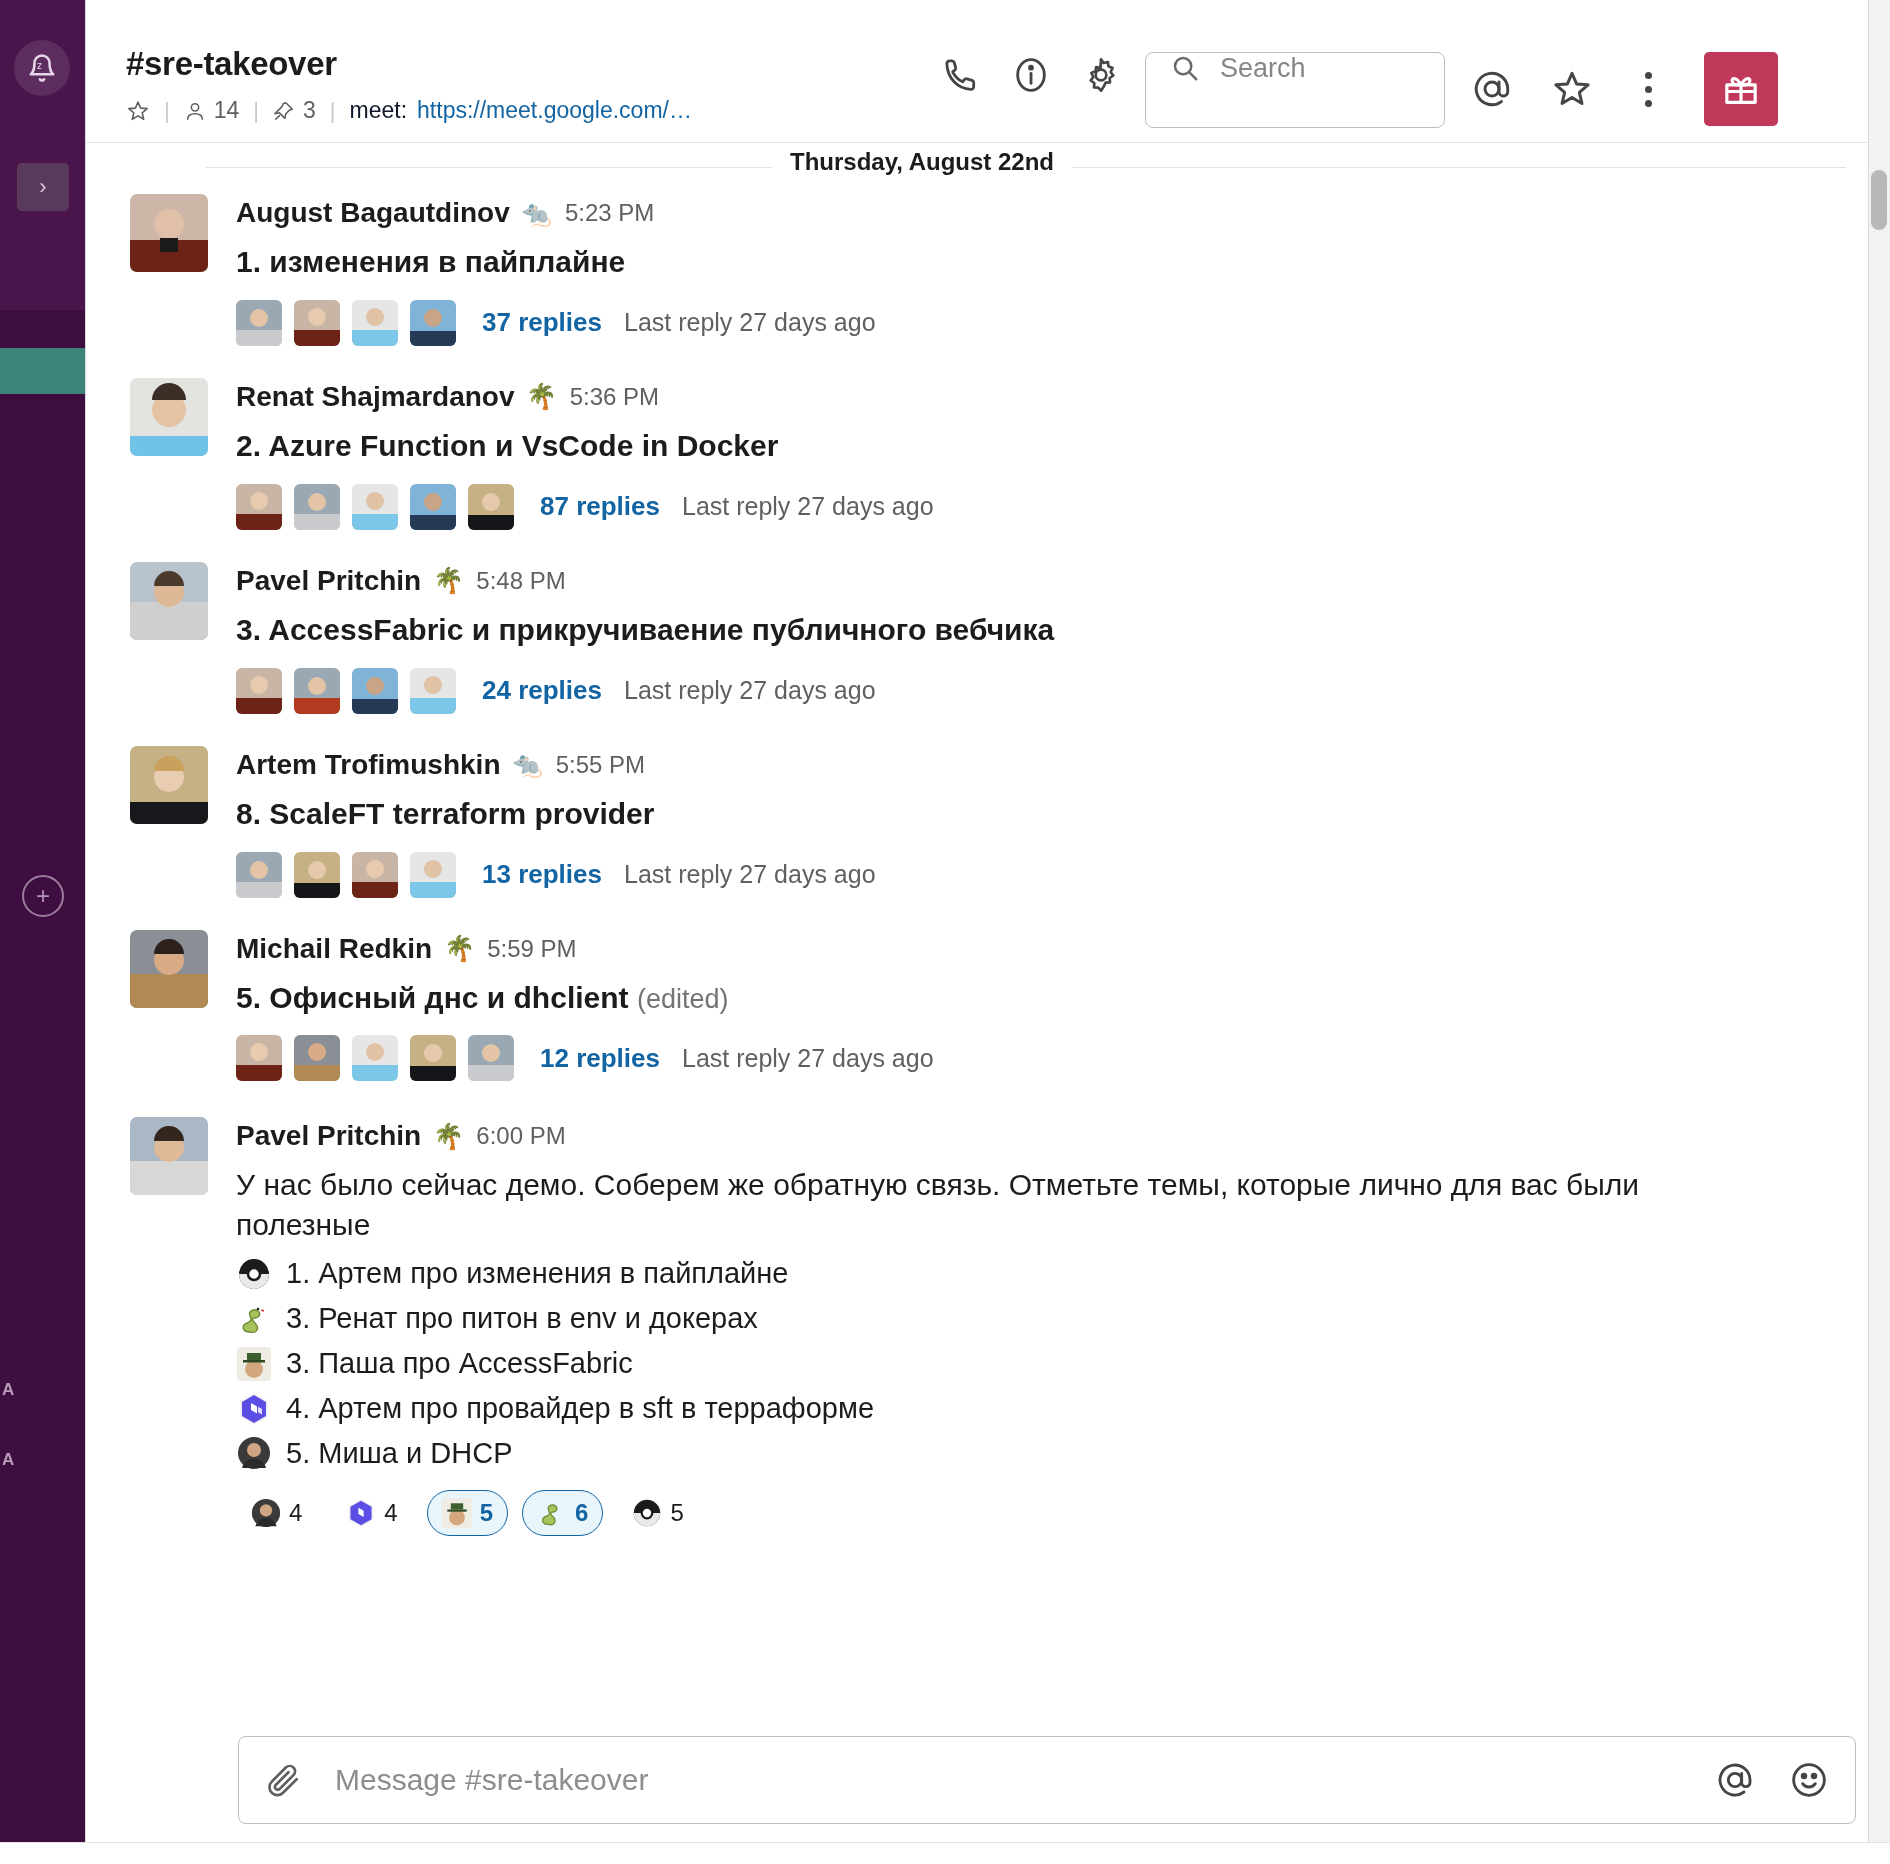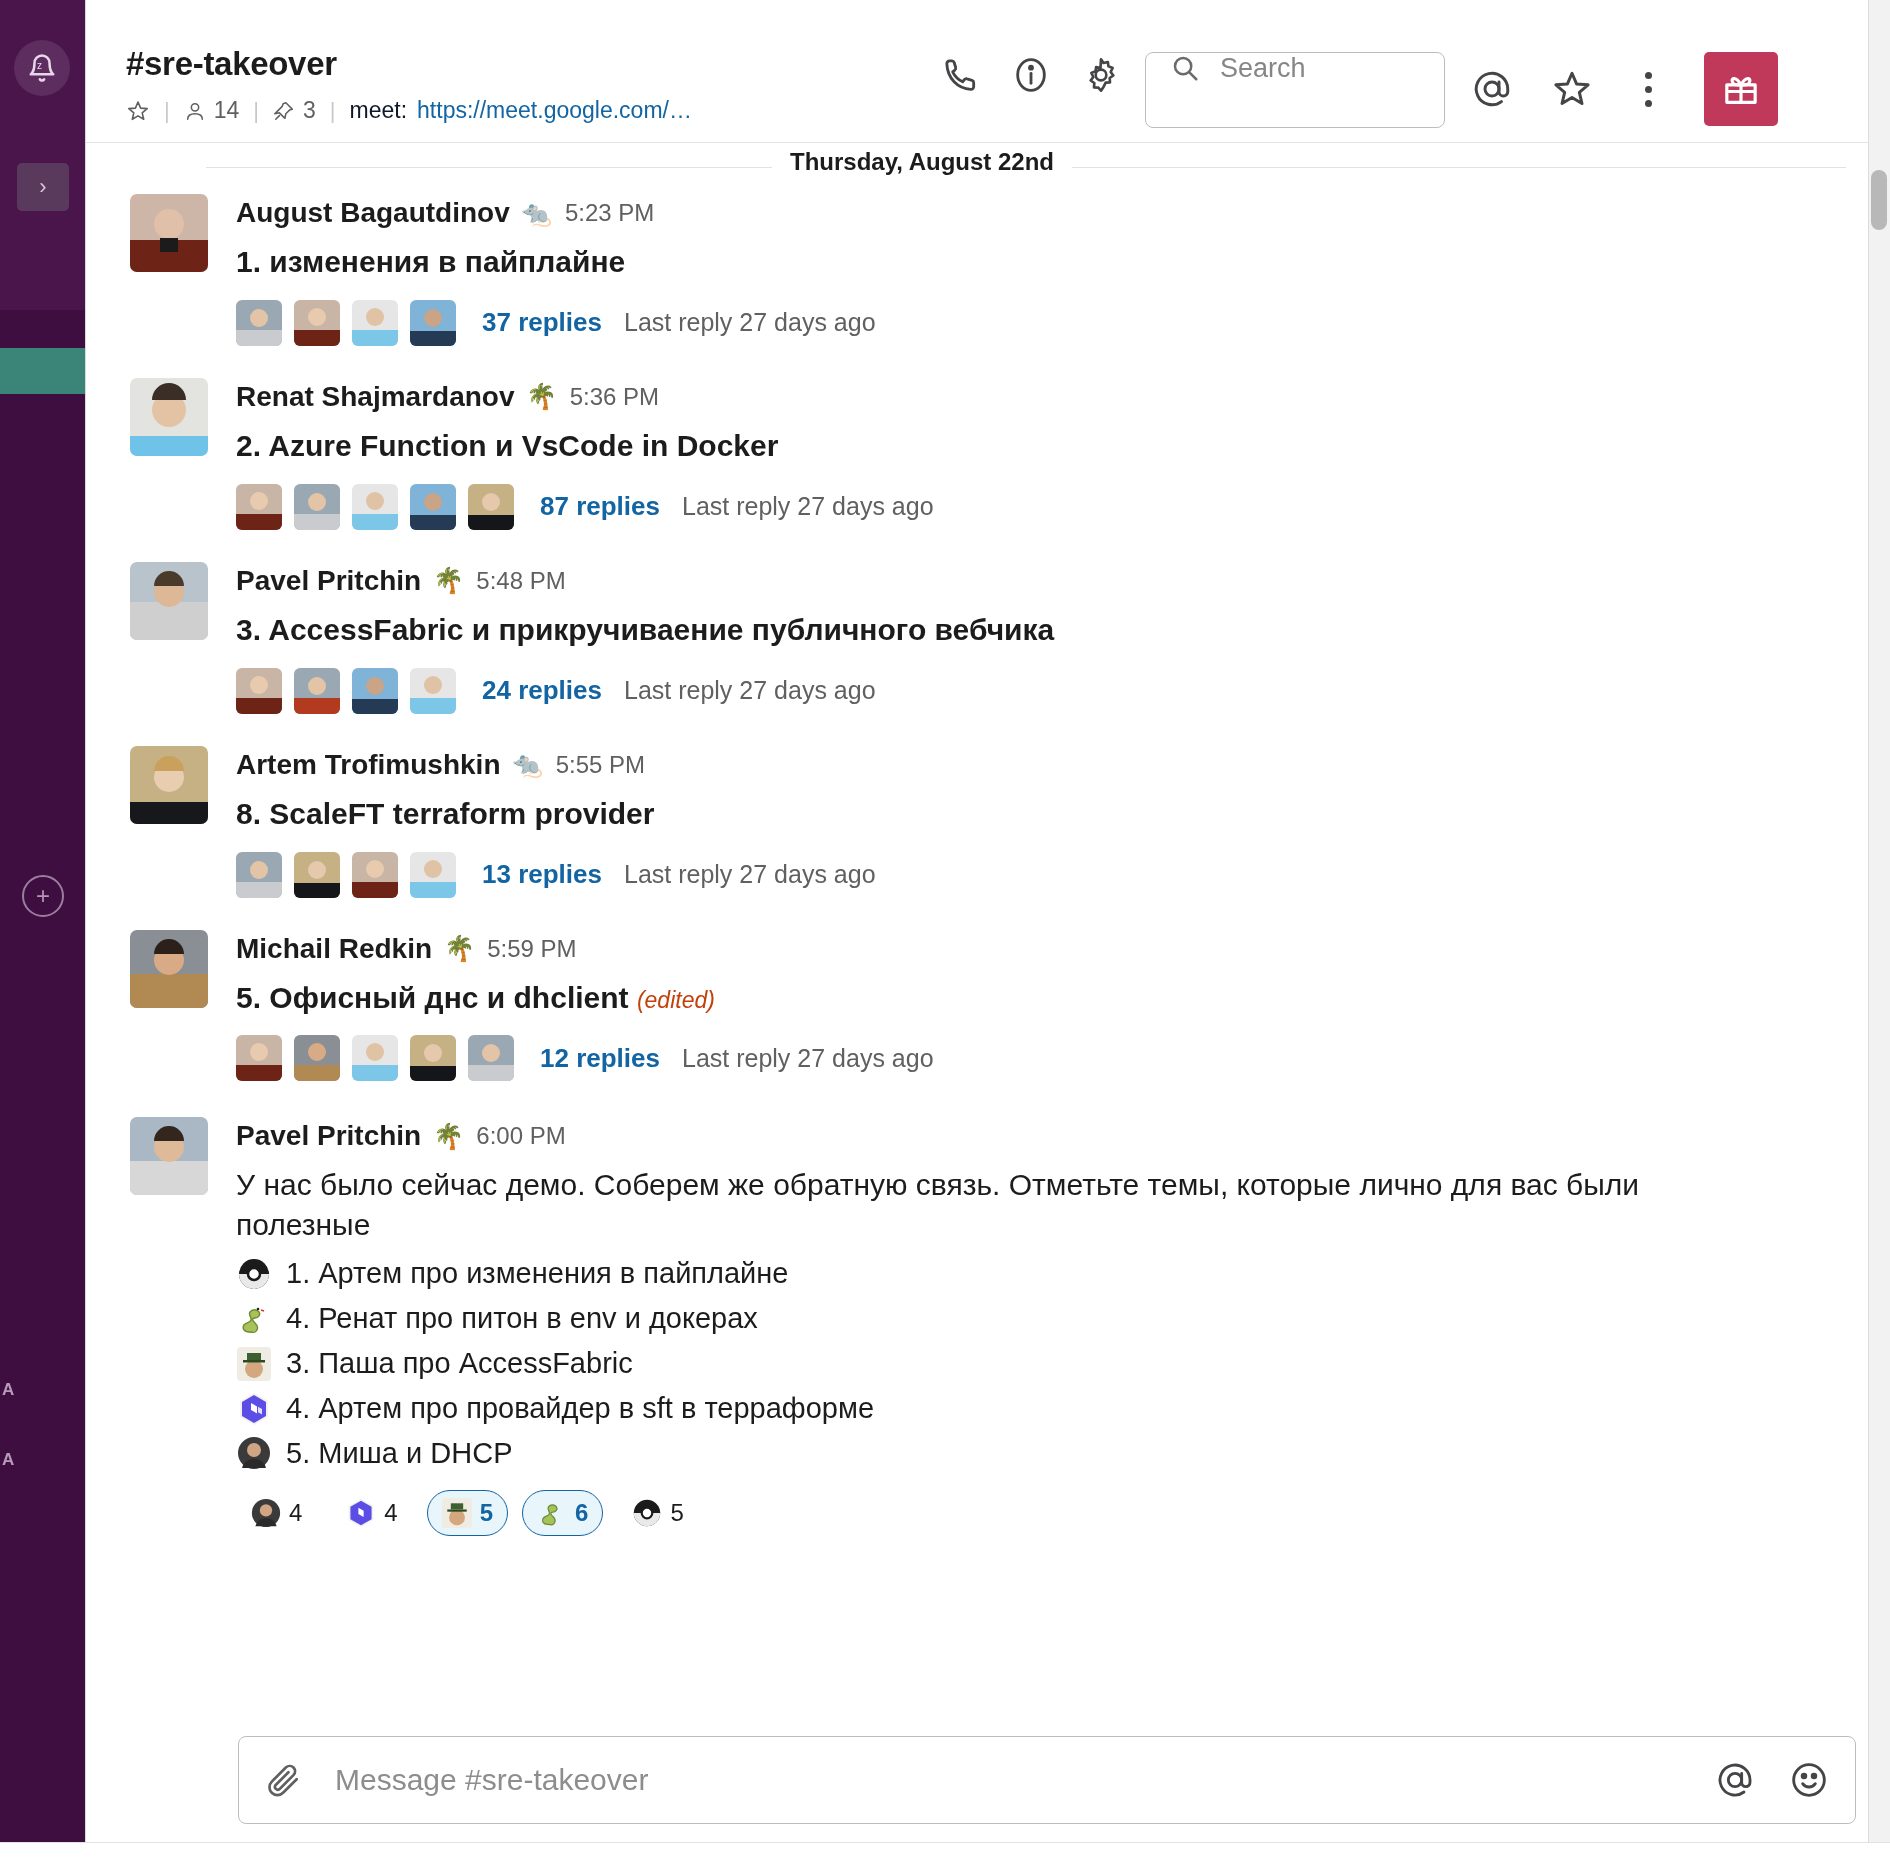--- a/index.html
+++ b/index.html
@@ -121,21 +121,21 @@
   .msg-body { margin-left:110px; }
   .msg-head { display:flex; align-items:center; gap:12px; height:42px; }
   .msg-author { font-size:28px; font-weight:700; color:#1d1c1d; }
   .msg-badge { font-size:25px; line-height:1; }
   .msg-time { font-size:24px; color:#616061; }
   .msg-text {
     font-size:30px; color:#1d1c1d; line-height:1.33; margin-top:8px;
     font-weight:700;
   }
   .msg-text.normal { font-weight:400; }
-  .edited { font-size:23px; color:#c2410c; font-weight:400;font-style:italic; }
+  .edited { font-size:27px; color:#737373; font-weight:400; }
 
   .replies { display:flex; align-items:center; gap:0; margin-top:14px; height:54px; }
   .rep-av { width:46px; height:46px; border-radius:6px; margin-right:12px; overflow:hidden; }
   .rep-count { font-size:26px; font-weight:700; color:#1264a3; margin-left:14px; cursor:pointer; }
   .rep-last { font-size:25px; color:#616061; margin-left:22px; }
 
   .list-lines { margin-top:6px; }
   .list-line {
     display:flex; align-items:center; gap:14px;
     font-size:29px; color:#1d1c1d; line-height:1.55; font-weight:400;
@@ -599,21 +599,21 @@
               <span>1. Артем про изменения в пайплайне</span>
             </div>
             <div class="list-line">
               <span class="le">
                 <svg width="34" height="34" viewBox="0 0 34 34">
                     <path d="M12 30c-5 0-7-4-5-7s6-2 7-5-3-5-1-8 7-3 9 0-1 6-4 6-3 2-1 4 5 4 3 8-4 2-8 2z" fill="#a8c25a" stroke="#6e8a34" stroke-width="1.4"></path>
                     <circle cx="21" cy="7" r="1.3" fill="#222"></circle>
                     <path d="M24 8l3 1" stroke="#d33" stroke-width="1.4"></path>
                   </svg>
               </span>
-              <span>4. Ренат про питон в env и докерах</span>
+              <span>3. Ренат про питон в env и докерах</span>
             </div>
             <div class="list-line">
               <span class="le">
                 <svg width="34" height="34" viewBox="0 0 34 34">
                     <rect width="34" height="34" rx="4" fill="#efece4"></rect>
                     <circle cx="17" cy="22" r="9" fill="#d4a77e"></circle>
                     <path d="M6 13h22v2.5H6z" fill="#2f4a22"></path>
                     <path d="M10 6h14v7H10z" fill="#3d6030"></path>
                   </svg>
               </span>

